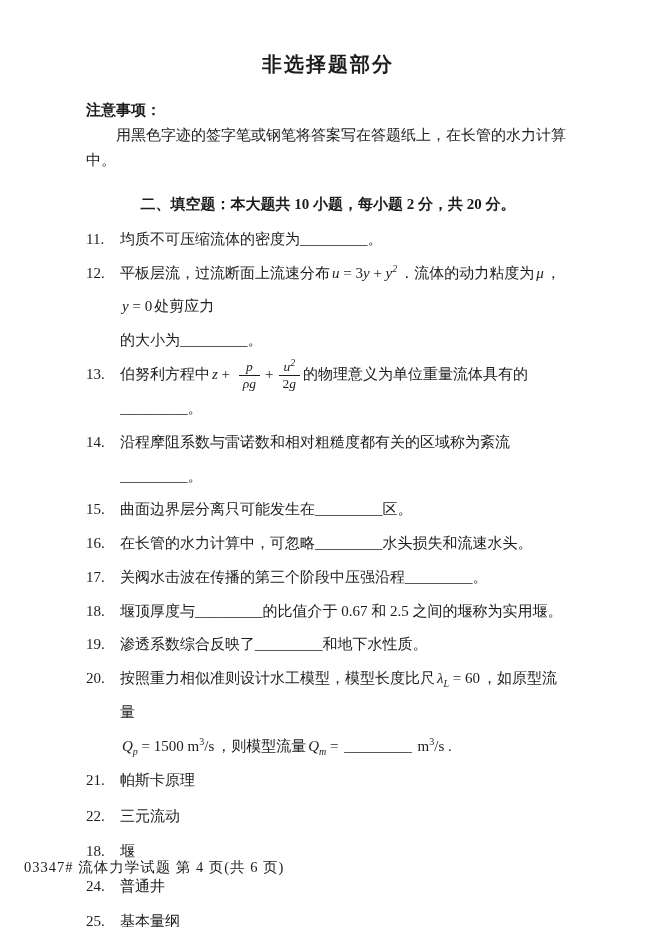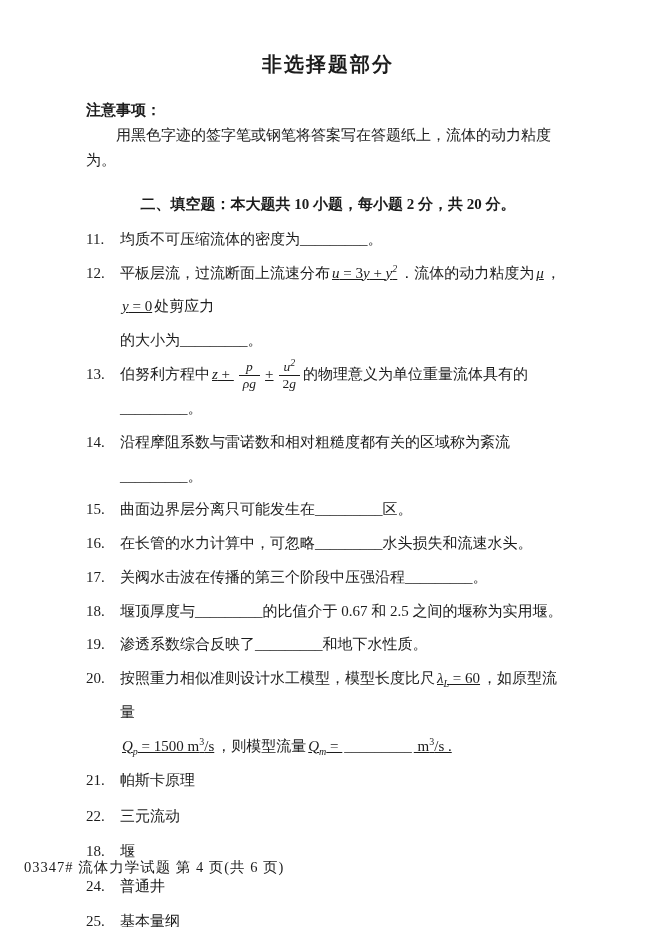--- a/index.html
+++ b/index.html
@@ -55,21 +55,20 @@
   }
   .qnum {
     flex: 0 0 34px;
   }
   .qbody {
     flex: 1;
   }
   .math {
     padding: 0 2px;
     white-space: nowrap;
-    text-decoration: underline;
   }
   .it {
     font-style: italic;
   }
   sup, sub {
     font-size: 10px;
     line-height: 0;
   }
   .frac {
     display: inline-block;
@@ -100,21 +99,21 @@
 </style>
 </head>
 <body>
 
 <div class="page">
   <div class="content">
 
     <h1 class="doc-title">非选择题部分</h1>
 
     <div class="notice-heading">注意事项：</div>
-    <div class="notice-body">用黑色字迹的签字笔或钢笔将答案写在答题纸上，流体的动力粘度为。</div>
+    <div class="notice-body">用黑色字迹的签字笔或钢笔将答案写在答题纸上，在长管的水力计算中。</div>
 
     <h2 class="section-heading">二、填空题：本大题共 10 小题，每小题 2 分，共 20 分。</h2>
     <div class="fill" id="fill-questions">
         <div class="question">
           <span class="qnum">11.</span>
           <span class="qbody"><span>均质不可压缩流体的密度为_________。</span></span>
         </div>
         <div class="question">
           <span class="qnum">12.</span>
           <span class="qbody"><span>平板层流，过流断面上流速分布</span><span class="math"><span class="it">u</span><span> = 3</span><span class="it">y</span><span> + </span><span class="it">y<sup>2</sup></span></span><span>．流体的动力粘度为</span><span class="math"><span class="it">μ</span></span><span>，</span><span class="math"><span class="it">y</span><span> = 0</span></span><span>处剪应力</span><br><span>的大小为_________。</span></span>

